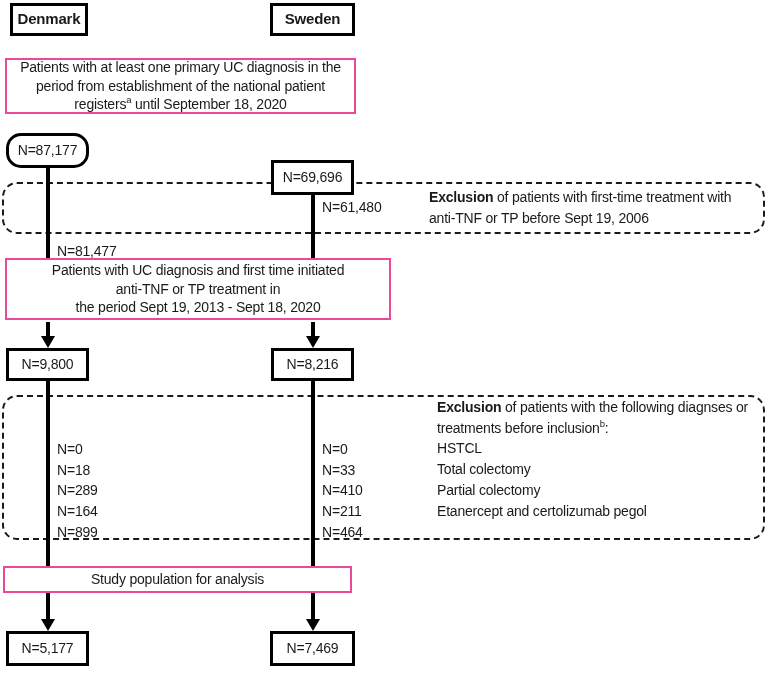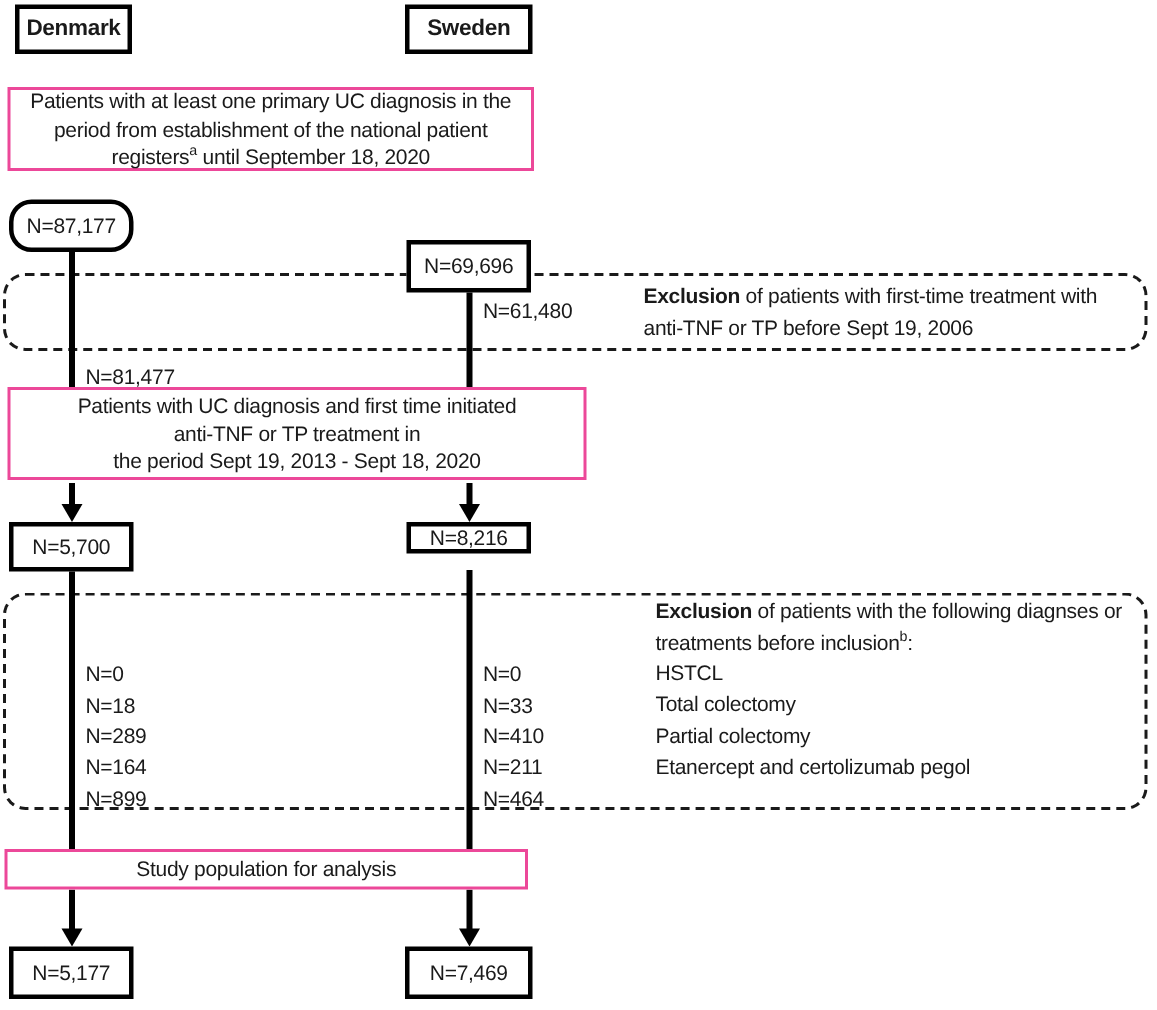--- a/index.html
+++ b/index.html
@@ -79,23 +79,23 @@
     <span class="ln">anti-TNF or TP before Sept 19, 2006</span>
   </div>
 
   <div class="box" style="left:5px; top:258px; width:386px; height:62px;">
     <span>Patients with UC diagnosis and first time initiated</span>
     <span>anti-TNF or TP treatment in</span>
     <span>the period Sept 19, 2013 - Sept 18, 2020</span>
   </div>
 
   <div class="box thick" style="left:6px; top:348px; width:83px; height:33px;">
-    <span>N=5,700</span>
+    <span>N=9,800</span>
   </div>
-  <div class="box thick" style="left:271px; top:348px; width:83px; height:21px;">
+  <div class="box thick" style="left:271px; top:348px; width:83px; height:33px;">
     <span>N=8,216</span>
   </div>
 
   <div class="dashed" style="left:2px; top:395px; width:763px; height:145px;"></div>
 
   <div class="txt" style="left:57px; top:439px;">
     <span class="ln">N=0</span>
     <span class="ln">N=18</span>
     <span class="ln">N=289</span>
     <span class="ln">N=164</span>

